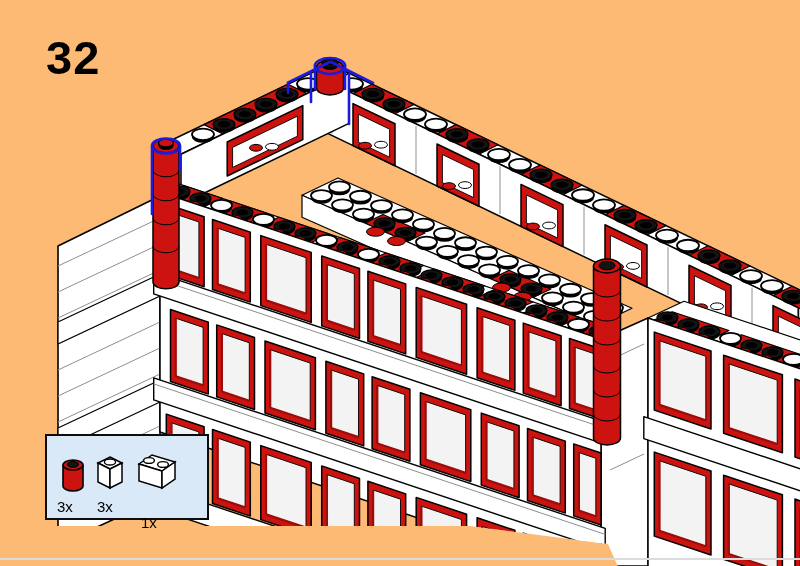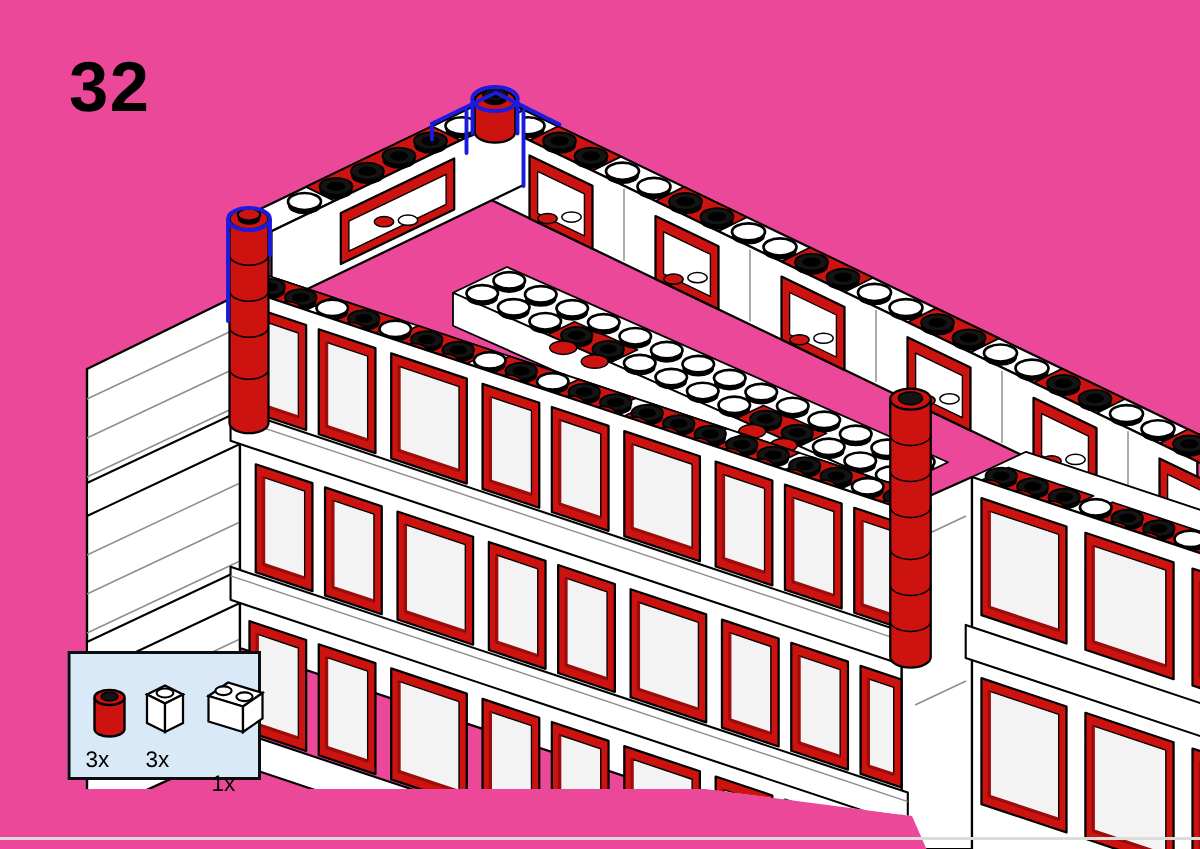--- a/index.html
+++ b/index.html
@@ -1,21 +1,21 @@
 <!DOCTYPE html>
 <html><head>
 <meta charset="utf-8">
 <style>
   html,body{margin:0;padding:0;background:#ffffff;}
-  .page{position:relative;width:800px;height:566px;background:#ec4899;overflow:hidden;
+  .page{position:relative;width:800px;height:566px;background:#fdba74;overflow:hidden;
         font-family:"Liberation Sans", sans-serif;}
   .step-number{position:absolute;left:46px;top:30px;font-size:47px;font-weight:700;color:#000;
                letter-spacing:1px;}
   #scene{position:absolute;left:0;top:0;}
-  .callout{position:absolute;left:45px;top:434px;width:129px;height:86px;background:#d9e9f8;
+  .callout{position:absolute;left:45px;top:434px;width:164px;height:86px;background:#d9e9f8;
            border:2.5px solid #0d0d0d;box-sizing:border-box;}
   .part{position:absolute;}
   .part-qty{position:absolute;font-size:15px;color:#000;font-weight:400;}
   .bottom-rule{position:absolute;left:0;top:558px;width:800px;height:1.5px;background:#dcdcdc;}
 </style>
 </head>
 <body>
 
 <div class="page">
   <div class="step-number">32</div>

